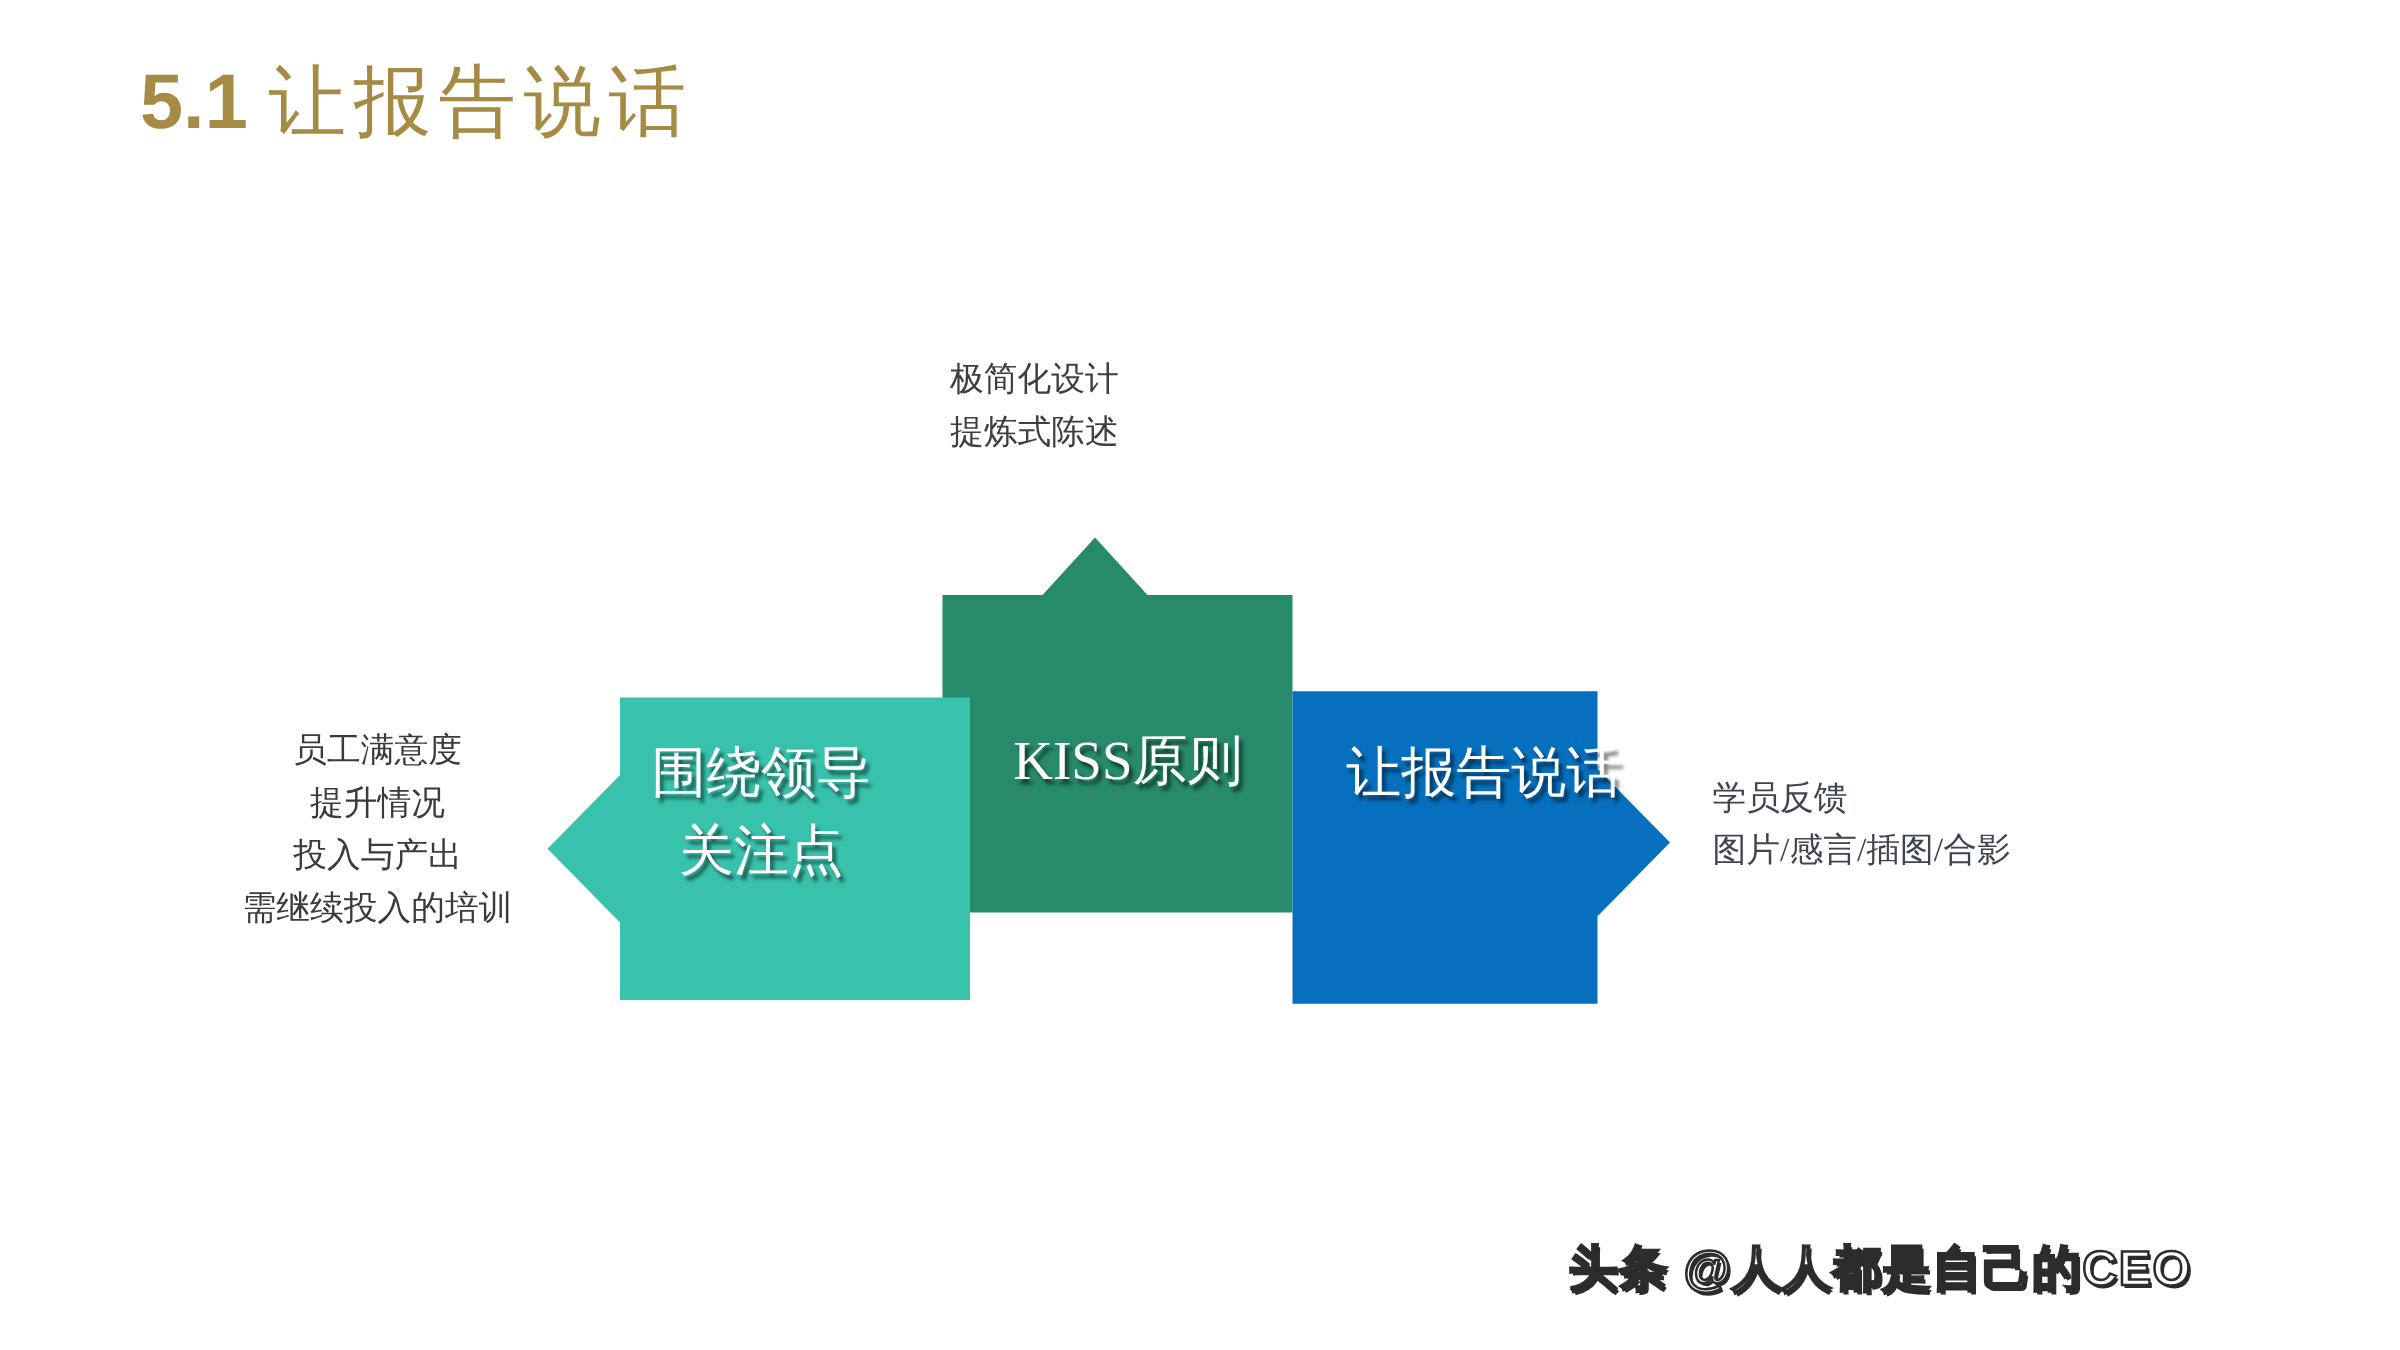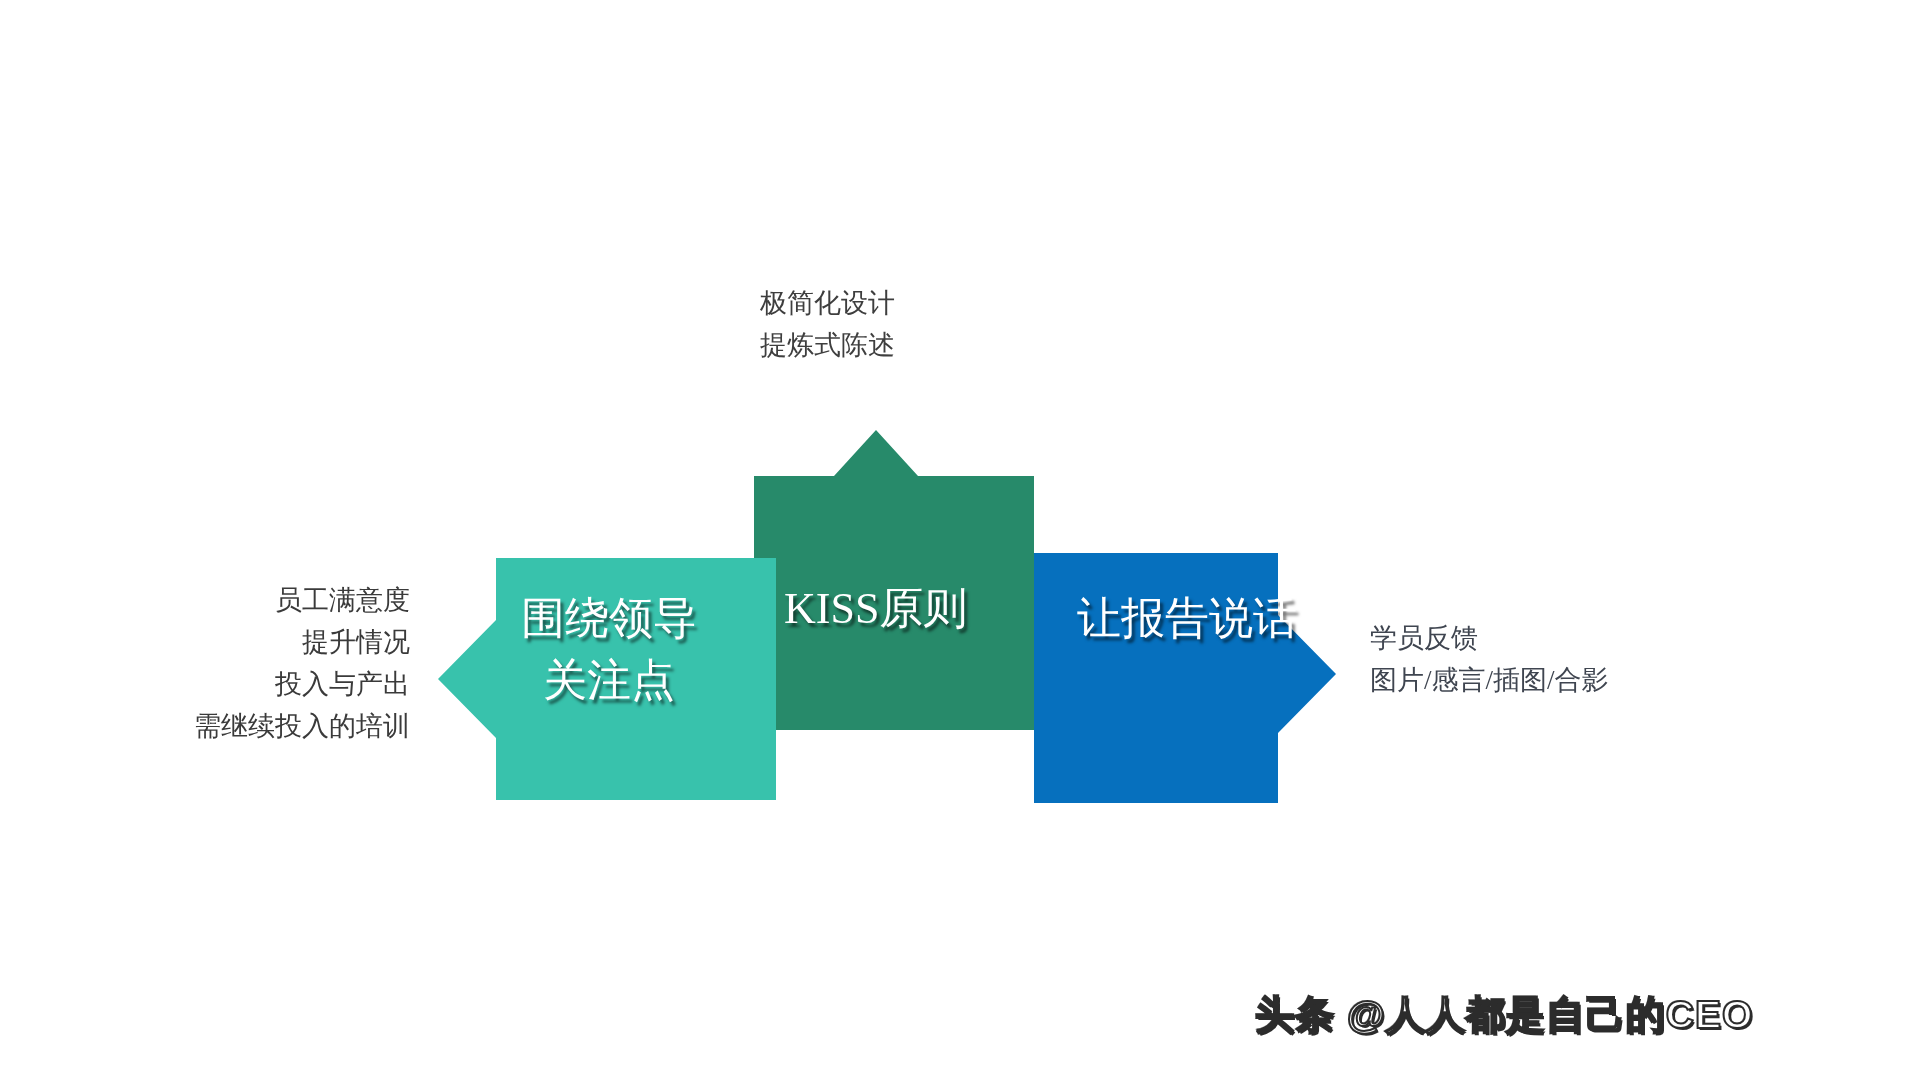--- a/index.html
+++ b/index.html
@@ -51,21 +51,21 @@
   }
   #annot-top {
     left: 760px;
     top: 283px;
     text-align: center;
     color: #3E3E3E;
   }
   #annot-left {
     right: 1510px;
     top: 580px;
-    text-align: right;
+    text-align: center;
   }
   #annot-right {
     left: 1370px;
     top: 618px;
     text-align: left;
     color: #3F4550;
   }
 
   
   #diagram {
@@ -101,21 +101,21 @@
     width: 230px;
     text-align: center;
   }
 
   
   #shape-green { left: 730px; top: 424px; z-index: 2; }
   #label-green {
     left: 768px;
     top: 578px;
     width: 210px;
-    text-align: left;
+    text-align: right;
     word-break: break-all;
   }
 
   
   #shape-blue { left: 1010px; top: 545px; z-index: 3; }
   #label-blue {
     left: 1056px;
     top: 588px;
     width: 230px;
     text-align: center;
@@ -137,20 +137,24 @@
        2px 2px 0 #1b1b1b,
       -1px -1px 0 rgba(0,0,0,0.35);
     opacity: 0.92;
   }
 </style>
 </head>
 <body>
 
 <div id="slide" style="background: rgb(255, 255, 255);">
 
+  <div id="title" style="color: rgb(166, 139, 69);">
+    <span class="num">5.1</span>
+    <span class="zh">让报告说话</span>
+  </div>
 
   <div id="diagram">
 
     <div class="shape" id="shape-teal">
       <svg width="360" height="262" viewBox="0 0 360 262">
         <path d="M 64 10
                  L 344 10
                  L 344 252
                  L 64 252
                  L 64 190

